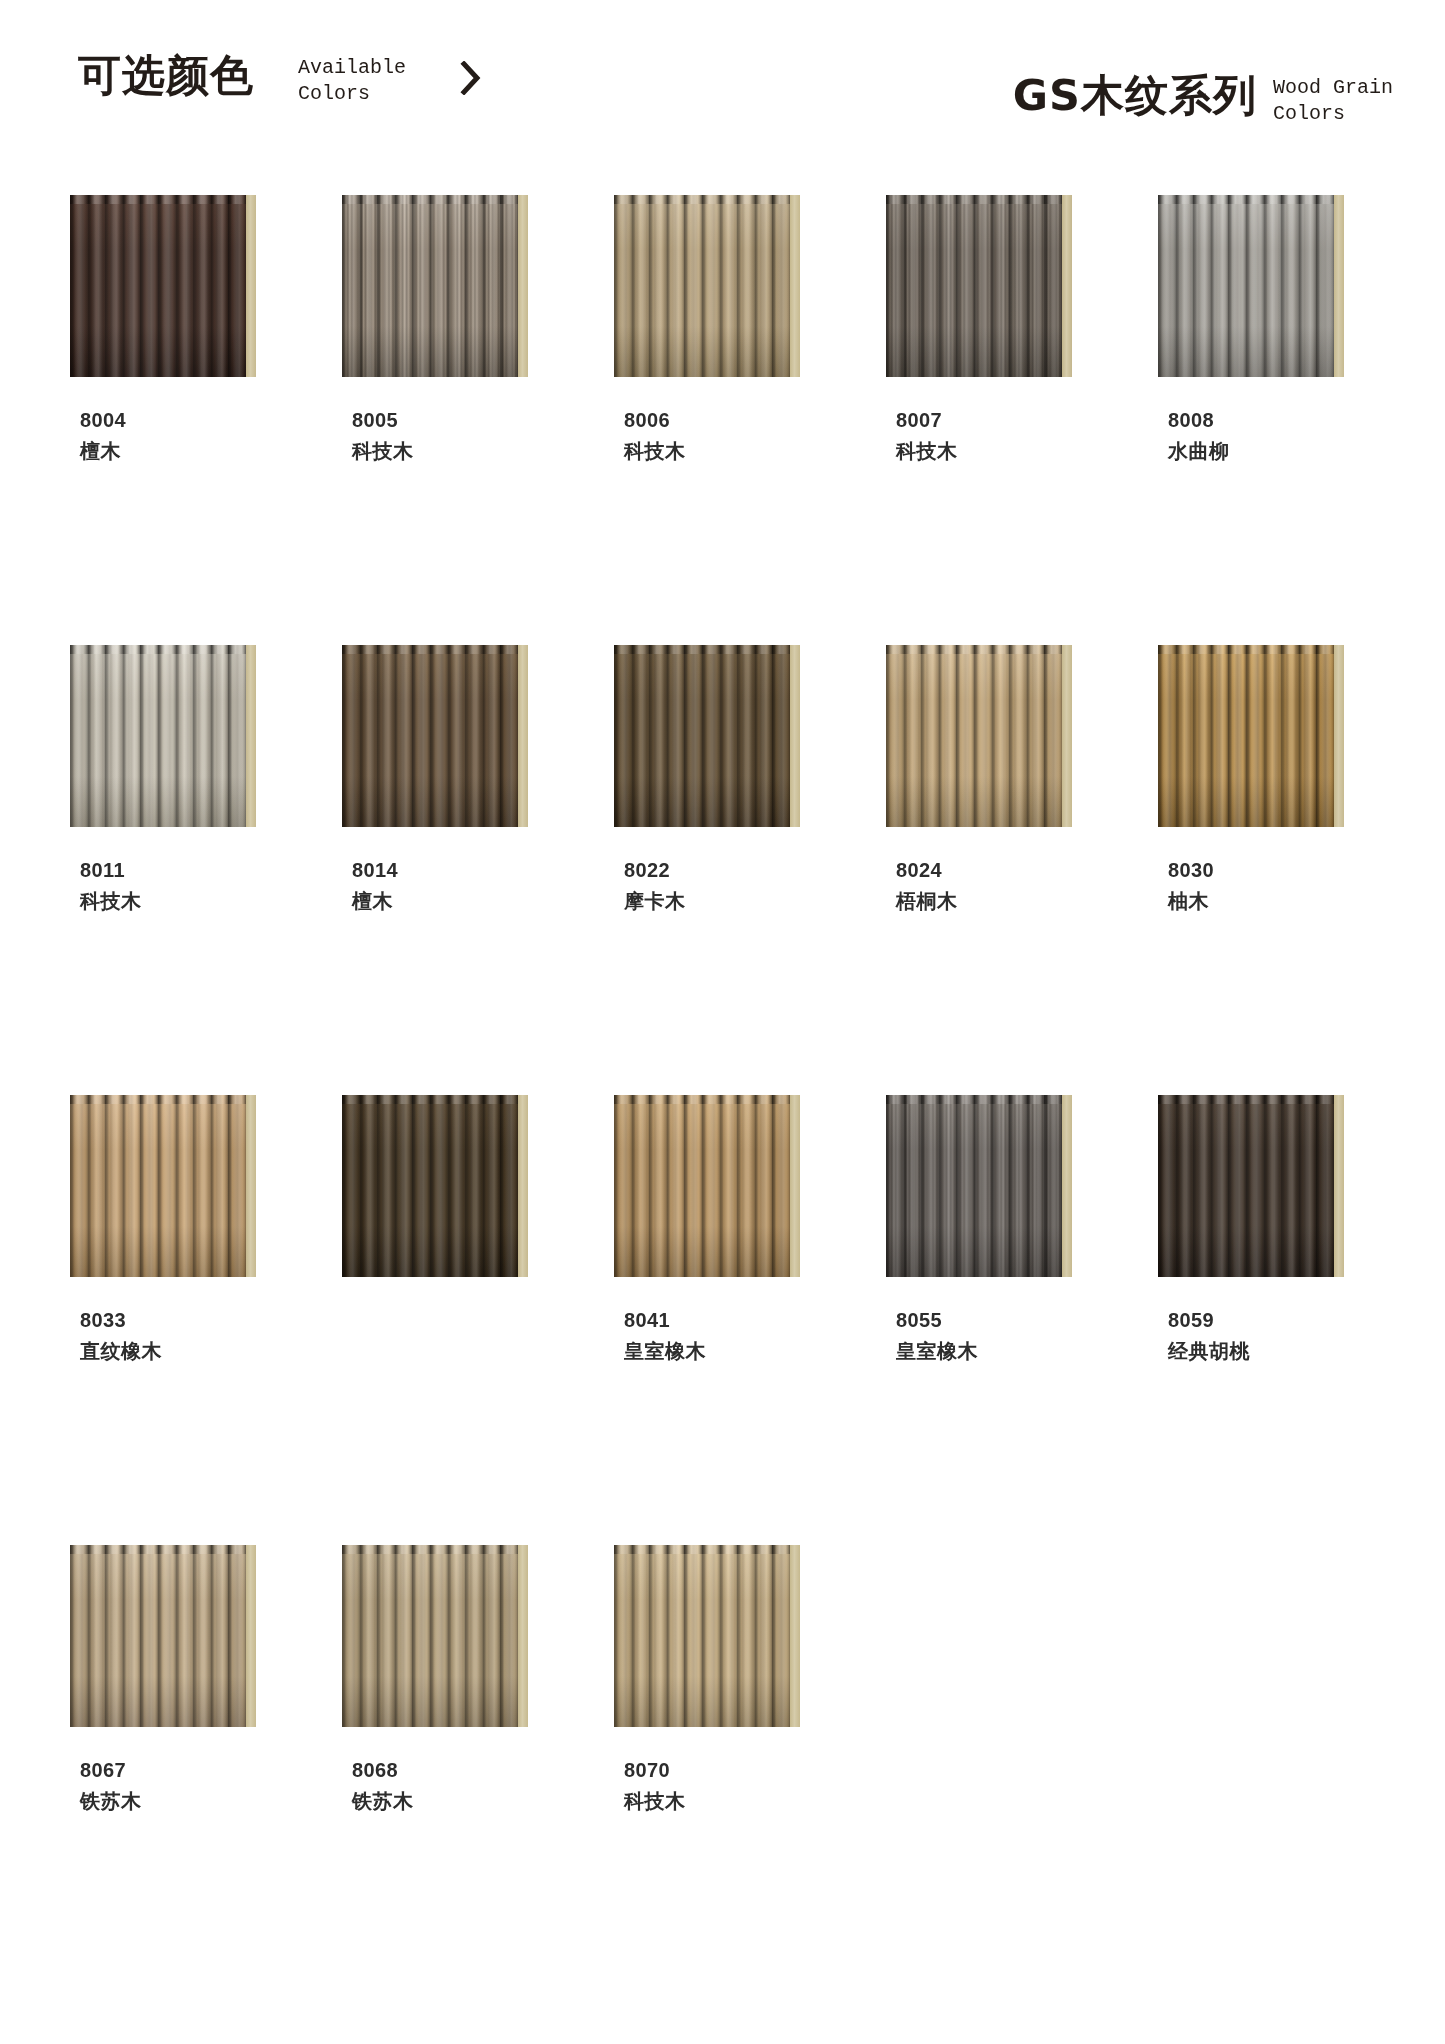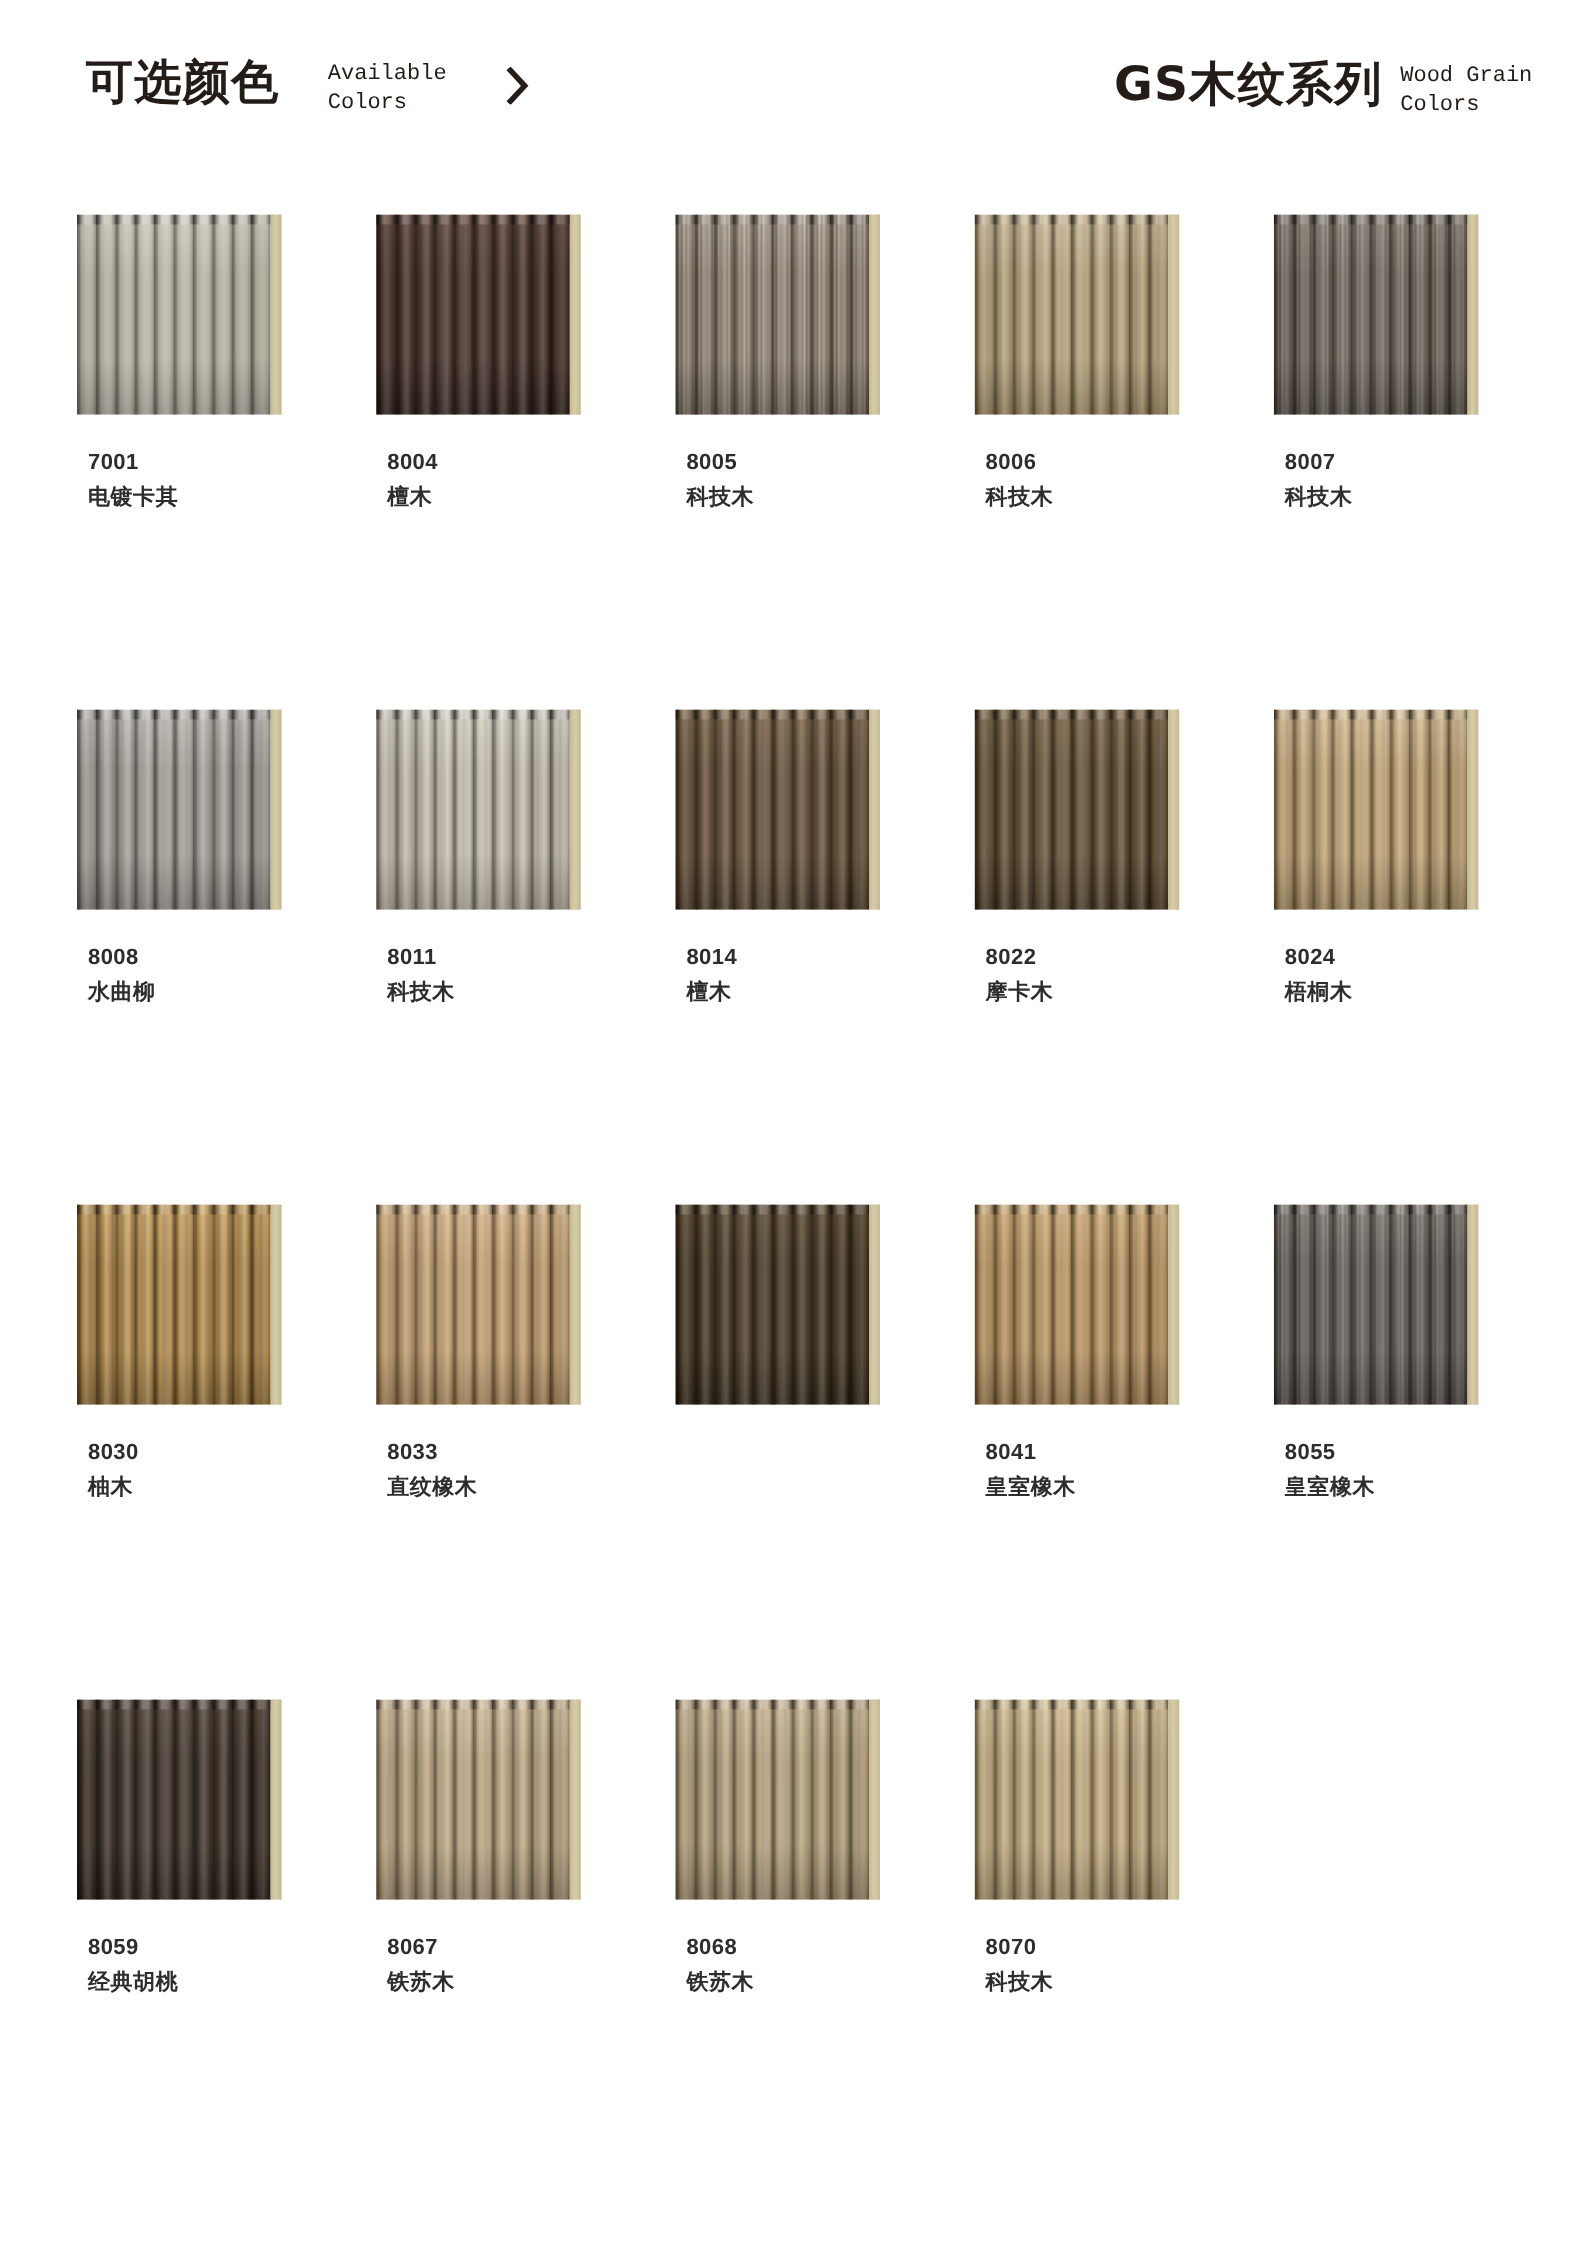--- a/index.html
+++ b/index.html
@@ -29,21 +29,21 @@
     position: absolute;
     left: 78px;
     top: 0;
     display: flex;
     align-items: flex-start;
     gap: 28px;
   }
   .header-right {
     position: absolute;
     right: 52px;
-    top: 2px;
+    top: 20px;
     display: flex;
     align-items: flex-start;
   }
   .cn-title {
     font-family: "DejaVu Sans", "Liberation Sans", sans-serif;
     font-size: 43px;
     font-weight: 700;
     letter-spacing: 1px;
     line-height: 50px;
     color: #231c18;
@@ -214,36 +214,20 @@
     </div>
   </div>
 
 </div>
 
 <div class="swatch-grid" id="swatch-grid">
     <div class="swatch-cell">
       <div class="panel">
         <div class="panel-side" style="background: linear-gradient(to right, rgb(198, 185, 143) 0%, rgb(214, 204, 171) 45%, rgb(198, 185, 143) 100%);"></div>
         <div class="panel-face">
-          <div class="face-base" style="background: linear-gradient(rgb(200, 196, 182) 0%, rgb(179, 175, 160) 30%, rgb(179, 175, 160) 72%, rgb(141, 138, 125) 100%);"></div>
-          <div class="face-grain"></div>
-          <div class="face-flutes"></div>
-          <div class="face-caps"></div>
-          <div class="face-shade"></div>
-        </div>
-      </div>
-      <div class="swatch-caption">
-        <div class="swatch-code">7001</div>
-        <div class="swatch-name">电镀卡其</div>
-      </div>
-    </div>
-    <div class="swatch-cell">
-      <div class="panel">
-        <div class="panel-side" style="background: linear-gradient(to right, rgb(198, 185, 143) 0%, rgb(214, 204, 171) 45%, rgb(198, 185, 143) 100%);"></div>
-        <div class="panel-face">
           <div class="face-base" style="background: linear-gradient(rgb(92, 64, 52) 0%, rgb(74, 51, 42) 30%, rgb(74, 51, 42) 72%, rgb(45, 29, 23) 100%);"></div>
           <div class="face-grain" style="background-image: linear-gradient(to right, rgba(40, 28, 16, 0.15) 0%, rgba(40, 28, 16, 0.29) 1.67%, rgba(40, 28, 16, 0.06) 3.33%, rgba(40, 28, 16, 0.067) 5%, rgba(40, 28, 16, 0.294) 6.67%, rgba(40, 28, 16, 0.137) 8.33%, rgba(40, 28, 16, 0.01) 10%, rgba(40, 28, 16, 0.25) 11.67%, rgba(40, 28, 16, 0.224) 13.33%, rgba(40, 28, 16, 0.004) 15%, rgba(40, 28, 16, 0.173) 16.67%, rgba(40, 28, 16, 0.282) 18.33%, rgba(40, 28, 16, 0.04) 20%, rgba(40, 28, 16, 0.086) 21.67%, rgba(40, 28, 16, 0.298) 23.33%, rgba(40, 28, 16, 0.118) 25%, rgba(40, 28, 16, 0.024) 26.67%, rgba(40, 28, 16, 0.267) 28.33%, rgba(40, 28, 16, 0.204) 30%, rgba(40, 28, 16, 0) 31.67%, rgba(40, 28, 16, 0.192) 33.33%, rgba(40, 28, 16, 0.27) 35%, rgba(40, 28, 16, 0.027) 36.67%, rgba(40, 28, 16, 0.11) 38.33%, rgba(40, 28, 16, 0.3) 40%, rgba(40, 28, 16, 0.094) 41.67%, rgba(40, 28, 16, 0.035) 43.33%, rgba(40, 28, 16, 0.28) 45%, rgba(40, 28, 16, 0.18) 46.67%, rgba(40, 28, 16, 0) 48.33%, rgba(40, 28, 16, 0.216) 50%, rgba(40, 28, 16, 0.26) 51.67%, rgba(40, 28, 16, 0.016) 53.33%, rgba(40, 28, 16, 0.13) 55%, rgba(40, 28, 16, 0.298) 56.67%, rgba(40, 28, 16, 0.075) 58.33%, rgba(40, 28, 16, 0.05) 60%, rgba(40, 28, 16, 0.29) 61.67%, rgba(40, 28, 16, 0.157) 63.33%, rgba(40, 28, 16, 0.008) 65%, rgba(40, 28, 16, 0.235) 66.67%, rgba(40, 28, 16, 0.24) 68.33%, rgba(40, 28, 16, 0.008) 70%, rgba(40, 28, 16, 0.153) 71.67%, rgba(40, 28, 16, 0.29) 73.33%, rgba(40, 28, 16, 0.055) 75%, rgba(40, 28, 16, 0.07) 76.67%, rgba(40, 28, 16, 0.294) 78.33%, rgba(40, 28, 16, 0.137) 80%, rgba(40, 28, 16, 0.01) 81.67%, rgba(40, 28, 16, 0.25) 83.33%, rgba(40, 28, 16, 0.22) 85%, rgba(40, 28, 16, 0.004) 86.67%, rgba(40, 28, 16, 0.176) 88.33%, rgba(40, 28, 16, 0.282) 90%, rgba(40, 28, 16, 0.04) 91.67%, rgba(40, 28, 16, 0.09) 93.33%, rgba(40, 28, 16, 0.298) 95%, rgba(40, 28, 16, 0.114) 96.67%, rgba(40, 28, 16, 0.024) 98.33%);"></div>
           <div class="face-flutes"></div>
           <div class="face-caps"></div>
           <div class="face-shade"></div>
         </div>
       </div>
       <div class="swatch-caption">
         <div class="swatch-code">8004</div>
         <div class="swatch-name">檀木</div>

